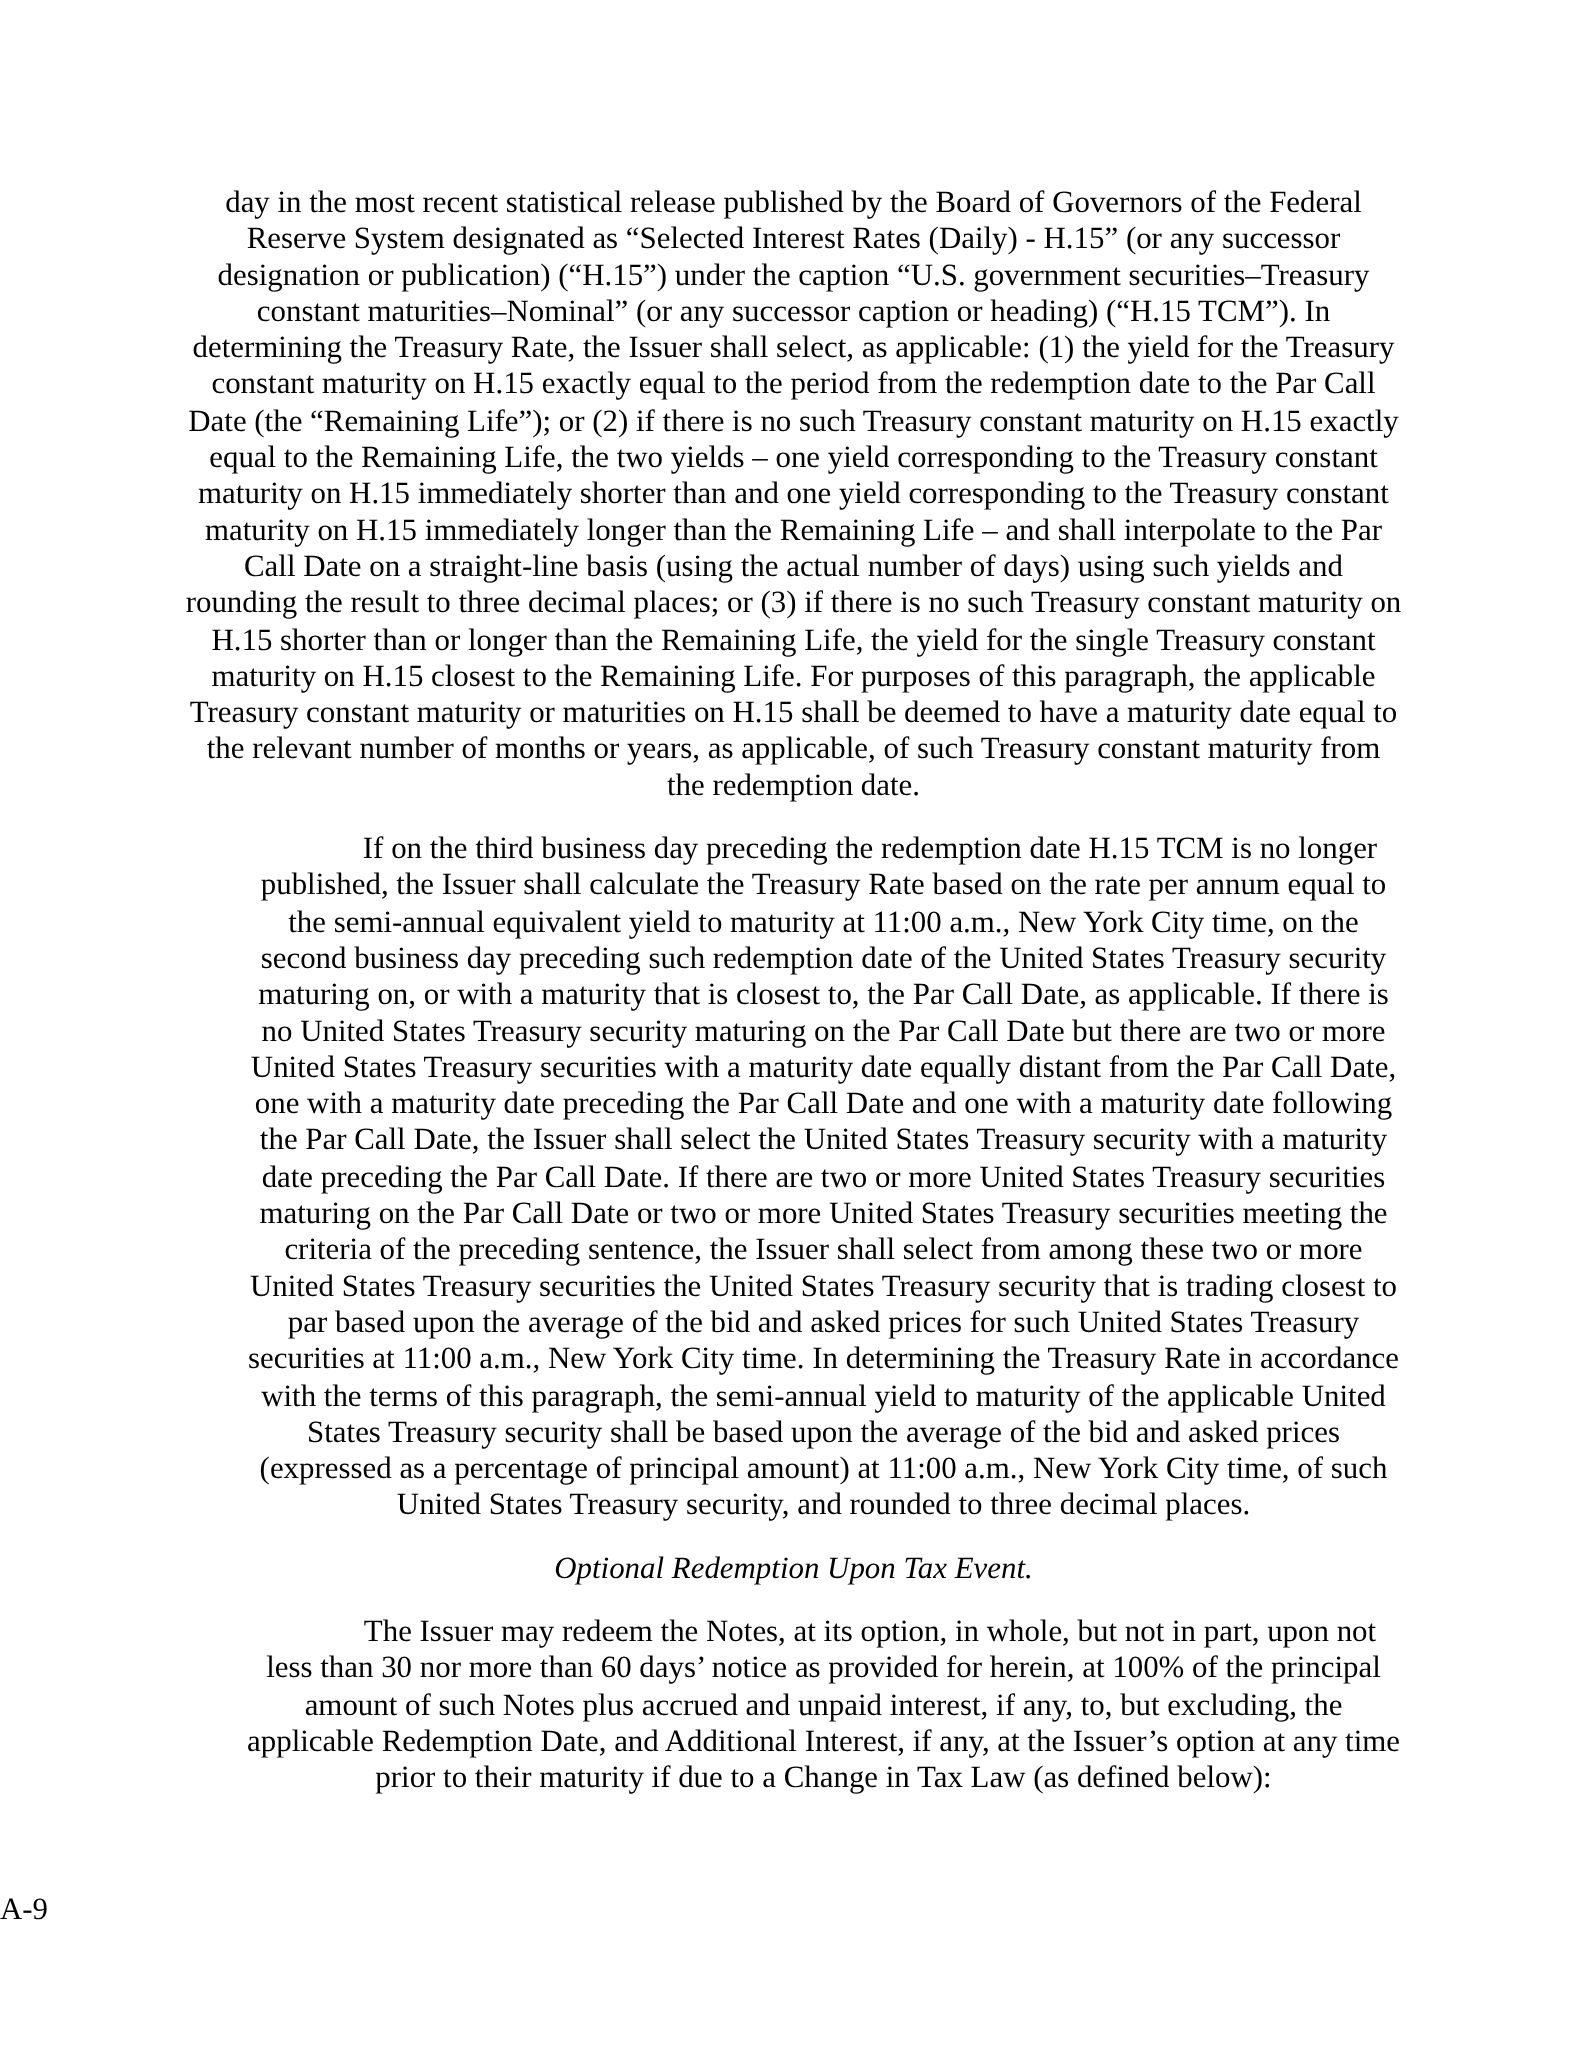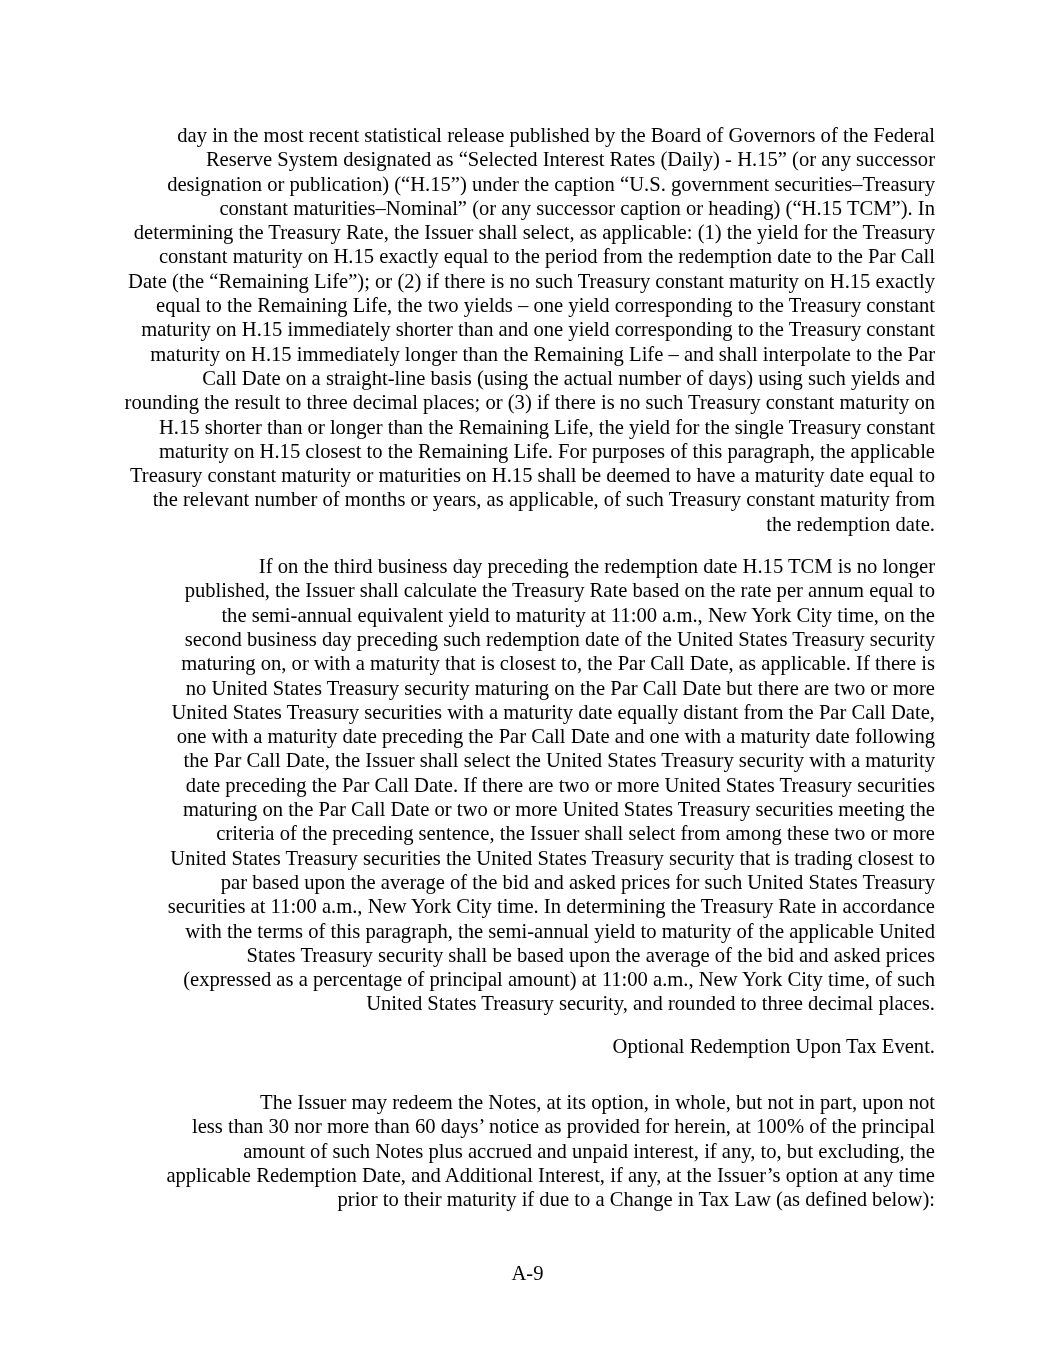--- a/index.html
+++ b/index.html
@@ -16,38 +16,38 @@
     font-family: "Liberation Serif", "DejaVu Serif", serif;
     font-size: 20.6px;
     line-height: 24.3px;
     overflow: hidden;
   }
   .content {
     position: absolute;
     left: 123px;
     top: 123px;
     width: 812px;
-    text-align: right;
+    text-align: center;
   }
   .para {
     margin: 0 0 18px 0;
   }
   .para.indent {
     text-indent: 62px;
     margin-left: 40px;
   }
   .heading-italic {
-    margin: 0 0 32px 0;
+    font-style: italic;
+    margin: 0 0 18px 0;
   }
   .footer {
     position: absolute;
     top: 1261px;
     left: 0;
     width: 100%;
-    text-align: center;
   }
 </style>
 </head>
 <body>
 
 <div class="page">
   <div class="content">
     <p class="para">day in the most recent statistical release published by the Board of Governors of the Federal Reserve System designated as “Selected Interest Rates (Daily) - H.15” (or any successor designation or publication) (“H.15”) under the caption “U.S. government securities–Treasury constant maturities–Nominal” (or any successor caption or heading) (“H.15 TCM”). In determining the Treasury Rate, the Issuer shall select, as applicable: (1) the yield for the Treasury constant maturity on H.15 exactly equal to the period from the redemption date to the Par Call Date (the “Remaining Life”); or (2) if there is no such Treasury constant maturity on H.15 exactly equal to the Remaining Life, the two yields – one yield corresponding to the Treasury constant maturity on H.15 immediately shorter than and one yield corresponding to the Treasury constant maturity on H.15 immediately longer than the Remaining Life – and shall interpolate to the Par Call Date on a straight-line basis (using the actual number of days) using such yields and rounding the result to three decimal places; or (3) if there is no such Treasury constant maturity on H.15 shorter than or longer than the Remaining Life, the yield for the single Treasury constant maturity on H.15 closest to the Remaining Life. For purposes of this paragraph, the applicable Treasury constant maturity or maturities on H.15 shall be deemed to have a maturity date equal to the relevant number of months or years, as applicable, of such Treasury constant maturity from the redemption date.</p>
     <p class="para indent">If on the third business day preceding the redemption date H.15 TCM is no longer published, the Issuer shall calculate the Treasury Rate based on the rate per annum equal to the semi-annual equivalent yield to maturity at 11:00 a.m., New York City time, on the second business day preceding such redemption date of the United States Treasury security maturing on, or with a maturity that is closest to, the Par Call Date, as applicable. If there is no United States Treasury security maturing on the Par Call Date but there are two or more United States Treasury securities with a maturity date equally distant from the Par Call Date, one with a maturity date preceding the Par Call Date and one with a maturity date following the Par Call Date, the Issuer shall select the United States Treasury security with a maturity date preceding the Par Call Date. If there are two or more United States Treasury securities maturing on the Par Call Date or two or more United States Treasury securities meeting the criteria of the preceding sentence, the Issuer shall select from among these two or more United States Treasury securities the United States Treasury security that is trading closest to par based upon the average of the bid and asked prices for such United States Treasury securities at 11:00 a.m., New York City time. In determining the Treasury Rate in accordance with the terms of this paragraph, the semi-annual yield to maturity of the applicable United States Treasury security shall be based upon the average of the bid and asked prices (expressed as a percentage of principal amount) at 11:00 a.m., New York City time, of such United States Treasury security, and rounded to three decimal places.</p>
     <p class="heading-italic">Optional Redemption Upon Tax Event.</p>

